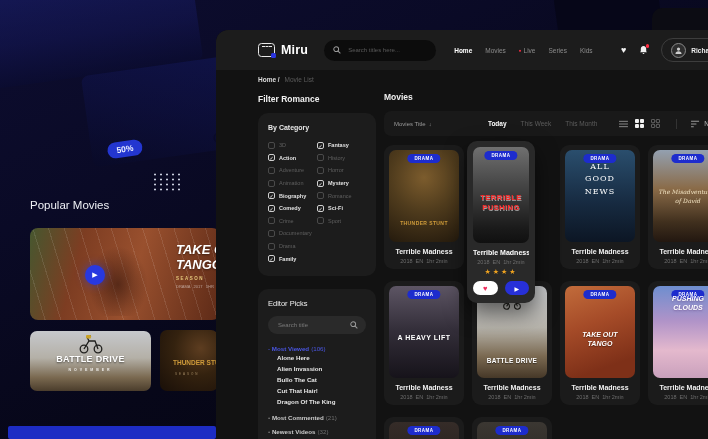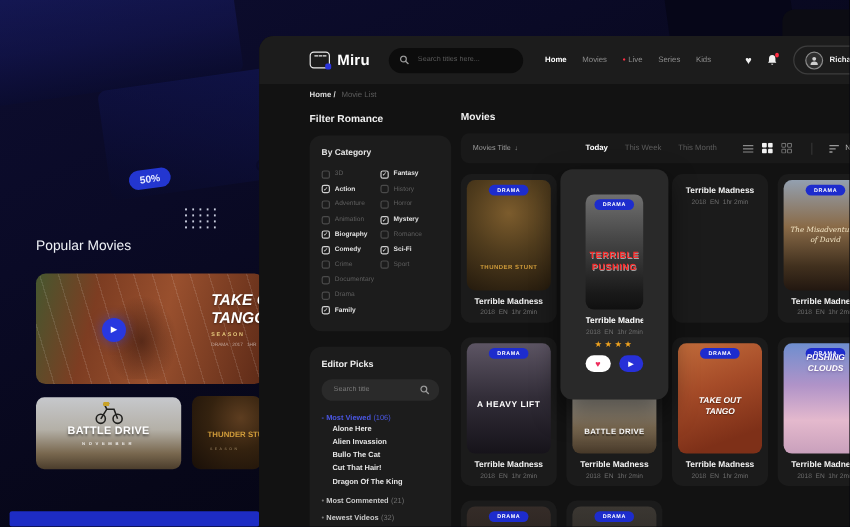--- a/index.html
+++ b/index.html
@@ -94,21 +94,21 @@
   .cat-cols{display:flex;}
   .cat-col{width:50%;}
   .cat-row{display:flex;align-items:center;gap:4px;height:12.6px;cursor:pointer;}
   .cb{width:7px;height:7px;border:1px solid #4a4a4a;border-radius:2px;font-size:5px;line-height:6px;
       text-align:center;color:#eee;flex:0 0 auto;}
   .cb.on{border-color:#cfcfcf;}
   .cat-label{font-size:5.5px;color:#5f5f5f;white-space:nowrap;}
   .cat-label.on{color:#e3e3e3;font-weight:700;}
 
   .editor-panel{margin-top:13px;background:#1c1c1c;border-radius:10px;padding:10px;height:170px;}
-  .ep-title{font-size:7.5px;font-weight:700;color:#f0f0f0;margin-bottom:8px;}
+  .ep-title{font-size:7.5px;font-weight:400;color:#f0f0f0;margin-bottom:8px;}
   .ep-search{display:flex;align-items:center;height:18px;border-radius:9px;background:#2a2a2a;padding:0 8px;}
   .ep-search input{flex:1;min-width:0;background:transparent;border:none;outline:none;color:#ccc;font-size:6px;
       font-family:"Liberation Sans",sans-serif;}
   .ep-search input::placeholder{color:#7a7a7a;}
   .picks{margin-top:11px;}
   .pick-row{font-size:6.2px;color:#c9c9c9;margin-top:7px;cursor:pointer;white-space:nowrap;}
   .pick-row::before{content:"• ";color:#7a7a7a;}
   .pick-row.active{color:#4a56e2;font-weight:700;}
   .pick-row.active::before{content:"- ";color:#4a56e2;}
   .pick-label{font-weight:700;}
@@ -162,21 +162,21 @@
   .art-tango{background:linear-gradient(160deg,#c26c3b 0%,#a54b28 40%,#7e3018 82%);}
   .art-tango .ptext{top:48%;font-style:italic;font-weight:900;font-size:7px;color:#fff;line-height:1.3;
       text-shadow:0 1px 1px rgba(0,0,0,.4);}
   .art-clouds{background:linear-gradient(180deg,#6e8ecf 0%,#b093c8 38%,#e4b9cd 70%,#c9a0bc 100%);}
   .art-clouds .ptext{top:8px;font-style:italic;font-weight:900;font-size:7px;color:#fff;line-height:1.35;
       text-shadow:0 1px 2px rgba(110,80,140,.7);}
   .art-dark1{background:linear-gradient(180deg,#352c28 0%,#161211 100%);}
   .art-dark2{background:linear-gradient(180deg,#3b3732 0%,#191714 100%);}
   .bmx-mini{position:absolute;left:50%;top:8px;transform:translateX(-50%);z-index:1;}
 
-  .hovercard{position:absolute;left:-5px;top:-4px;width:90px;background:#292929;border-radius:10px;padding:21px;
+  .hovercard{position:absolute;left:-5px;top:-4px;width:68px;background:#292929;border-radius:10px;padding:6px;
       z-index:30;box-shadow:0 10px 22px rgba(0,0,0,.55);cursor:pointer;}
   .hovercard .poster{height:96px;}
   .hovercard .mtitle{color:#fff;}
   .stars{margin-top:3px;text-align:center;font-size:7px;letter-spacing:2px;color:#f0a31f;}
   .btns{margin-top:5px;display:flex;justify-content:center;gap:7px;padding-bottom:2px;}
   .hbtn,.pbtn{width:25px;height:14px;border-radius:8px;display:flex;align-items:center;justify-content:center;
       cursor:pointer;}
   .hbtn{background:#fff;color:#ee2c5c;font-size:7.5px;}
   .pbtn{background:#2730d8;color:#fff;font-size:6px;}
 </style>
@@ -464,20 +464,28 @@
                 <div class="mmeta">2018  EN  1hr 2min</div>
                 <div class="stars">★★★★</div>
                 <div class="btns">
                   <span class="hbtn">♥</span>
                   <span class="pbtn">▶</span>
                 </div>
               </div>
             </div>
             <div class="cell">
               <div class="card">
+                <div class="poster art-news">
+                  <span class="badge">DRAMA</span>
+                  <div class="ptext">
+                    <div>ALL</div>
+                    <div>GOOD</div>
+                    <div>NEWS</div>
+                  </div>
+                </div>
                 <div class="mtitle">Terrible Madness</div>
                 <div class="mmeta">2018  EN  1hr 2min</div>
               </div>
             </div>
             <div class="cell">
               <div class="card">
                 <div class="poster art-david">
                   <span class="badge">DRAMA</span>
                   <div class="ptext">
                     <div>The Misadventures</div>

